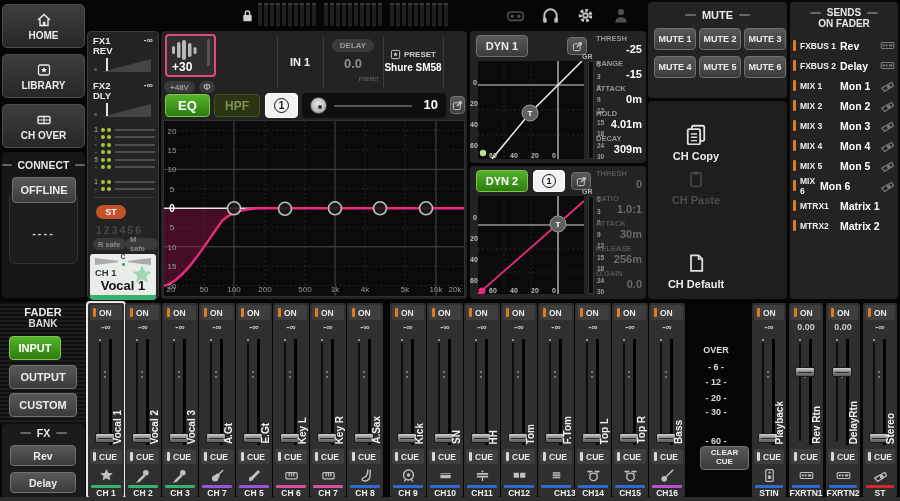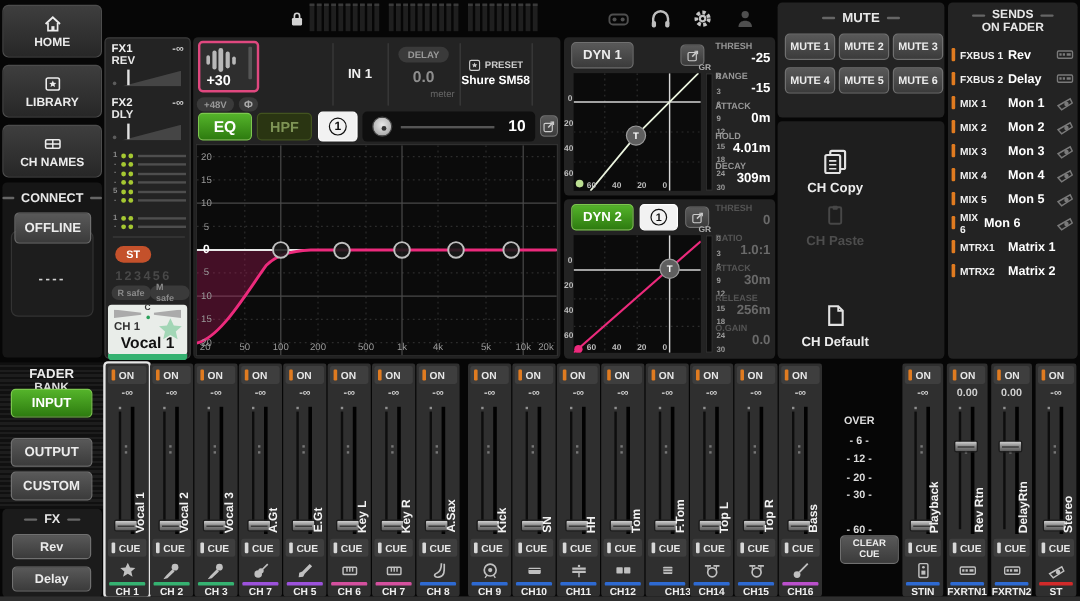--- a/index.html
+++ b/index.html
@@ -51,42 +51,42 @@
       </span>
     <span>LIBRARY</span>
   </div>
   <div class="navbtn" style="top:104px">
     <span class="ic">
         <svg width="16" height="16" viewBox="0 0 16 16">
           <rect x="2" y="4.5" width="12" height="7" rx="1" stroke="#ececec" stroke-width="1.3" fill="none"></rect>
           <path d="M2 8h12M8 4.5V11.5" stroke="#ececec" stroke-width="1.2"></path>
         </svg>
       </span>
-    <span>CH NAMES</span>
+    <span>CH OVER</span>
   </div>
 
   <div class="panel" style="left:2px;top:152px;width:83px;height:146px;background:#161616">
     <div class="hdr" style="margin-top:7px;font-size:10.5px">
       <span class="d"></span>
       <span>CONNECT</span>
       <span class="d"></span>
     </div>
     <div class="abs" style="left:7px;top:40px;width:69px;height:72px;background:#1d1d1d;border:1px solid #333;border-radius:6px">
       <div style="text-align:center;margin-top:34px;font-weight:bold;color:#cfcfcf;letter-spacing:2px;font-size:11px">----</div>
     </div>
     <div class="gbtn" style="left:10px;top:25px;width:64px;height:26px;font-size:11px">
         <span>OFFLINE</span>
       </div>
   </div>
 
   <div class="abs" style="left:0;top:302px;width:86px;height:122px;background:repeating-linear-gradient(0deg,#101010 0 2px,#1d1d1d 2px 4px)">
     <div style="text-align:center;margin-top:4px;font-weight:bold;font-size:11px;color:#ececec">FADER</div>
     <div style="text-align:center;font-weight:bold;font-size:10px;color:#dcdcdc">BANK</div>
   </div>
-  <div class="gbtn greenbtn" style="left:9px;top:324px;width:68px;height:24px;font-size:11px">
+  <div class="gbtn greenbtn" style="left:9px;top:336px;width:52px;height:24px;font-size:11px">
       <span>INPUT</span>
     </div>
   <div class="gbtn" style="left:9px;top:365px;width:68px;height:24px;font-size:11px">
       <span>OUTPUT</span>
     </div>
   <div class="gbtn" style="left:9px;top:393px;width:68px;height:24px;font-size:11px">
       <span>CUSTOM</span>
     </div>
 
   <div class="panel" style="left:2px;top:424px;width:83px;height:74px;background:#1b1b1b">

